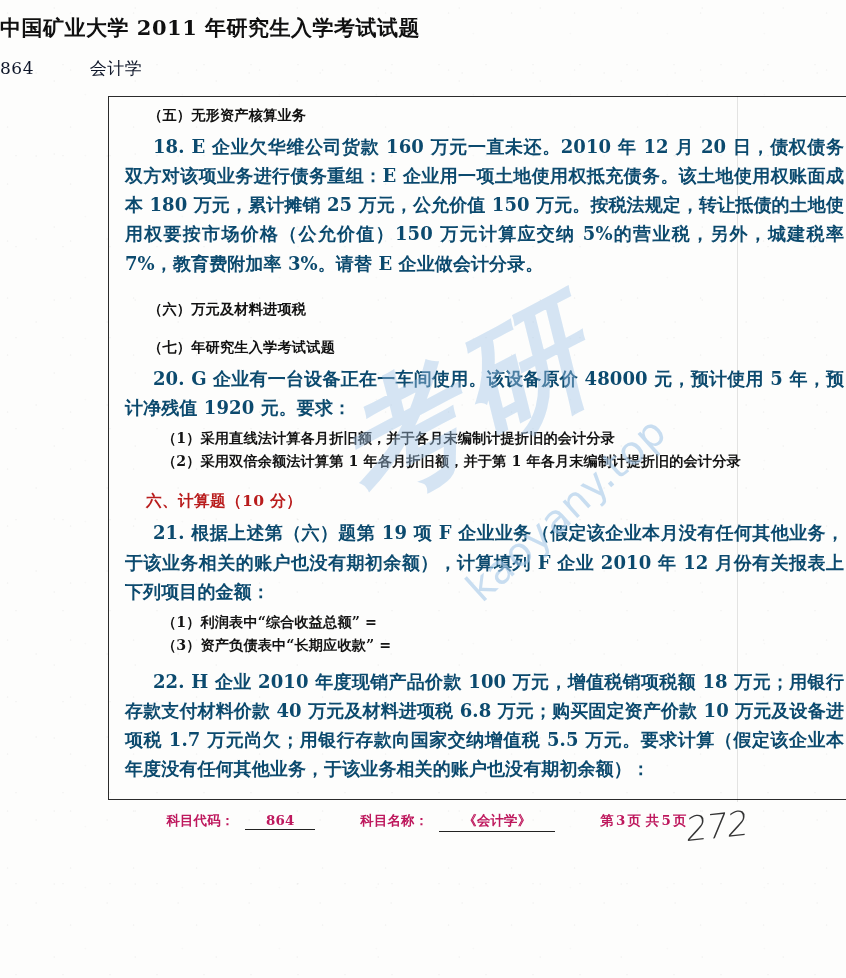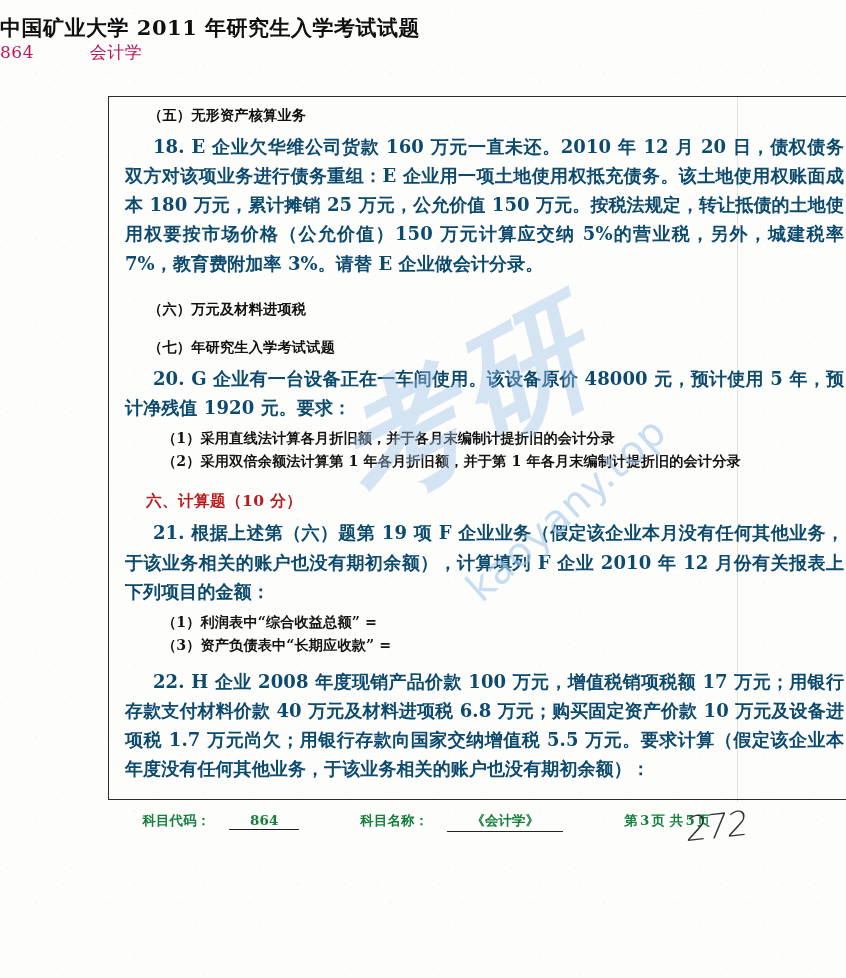--- a/index.html
+++ b/index.html
@@ -46,23 +46,24 @@
   }
   .doc-title {
     font-family: "DejaVu Serif", "Liberation Serif", serif;
     font-size: 21px;
     font-weight: bold;
     letter-spacing: 0.5px;
     color: #101010;
     line-height: 1.3;
   }
   .doc-subline {
+    margin-top: 16px;
     font-size: 17px;
     font-weight: normal;
-    color: #be185d;
+    color: #0f172a;
     letter-spacing: 0.5px;
   }
   .doc-subline .code {
     display: inline-block;
     font-family: "DejaVu Serif", "Liberation Serif", serif;
   }
   .doc-subline .gap {
     display: inline-block;
     width: 44px;
   }
@@ -129,25 +130,25 @@
   .vgap-sm { height: 5px; }
 
   
   .doc-footer {
     position: absolute;
     left: 95px;
     top: 812px;
     width: 663px;
     font-size: 13.4px;
     font-weight: bold;
-    color: #15803d;
+    color: #be185d;
     display: flex;
     align-items: baseline;
     justify-content: center;
-    gap: 16px;
+    gap: 8px;
     letter-spacing: 0.2px;
   }
   .f-label { white-space: nowrap; }
   .f-fill {
     display: inline-block;
     border-bottom: 1px solid #222;
     text-align: center;
     padding: 0 4px 1px 4px;
     margin: 0 3px;
   }
@@ -253,21 +254,21 @@
 
     <div class="vgap-lg"></div>
 
     <div class="big-head">六、计算题（10 分）</div>
     <div class="para">21. 根据上述第（六）题第 19 项 F 企业业务（假定该企业本月没有任何其他业务，于该业务相关的账户也没有期初余额），计算填列 F 企业 2010 年 12 月份有关报表上下列项目的金额：</div>
     <div class="subitem">（1）利润表中“综合收益总额” =</div>
     <div class="subitem">（3）资产负债表中“长期应收款” =</div>
 
     <div class="vgap-sm"></div>
 
-    <div class="para">22. H 企业 2008 年度现销产品价款 100 万元，增值税销项税额 17 万元；用银行存款支付材料价款 40 万元及材料进项税 6.8 万元；购买固定资产价款 10 万元及设备进项税 1.7 万元尚欠；用银行存款向国家交纳增值税 5.5 万元。要求计算（假定该企业本年度没有任何其他业务，于该业务相关的账户也没有期初余额）：</div>
+    <div class="para">22. H 企业 2010 年度现销产品价款 100 万元，增值税销项税额 18 万元；用银行存款支付材料价款 40 万元及材料进项税 6.8 万元；购买固定资产价款 10 万元及设备进项税 1.7 万元尚欠；用银行存款向国家交纳增值税 5.5 万元。要求计算（假定该企业本年度没有任何其他业务，于该业务相关的账户也没有期初余额）：</div>
 
   </div>
 </div>
 
 <div class="crease"></div>
 
 <div class="doc-footer">
   <span class="f-label">科目代码：</span>
   <span class="f-fill w1">864</span>
   <span class="f-spacer"></span>

